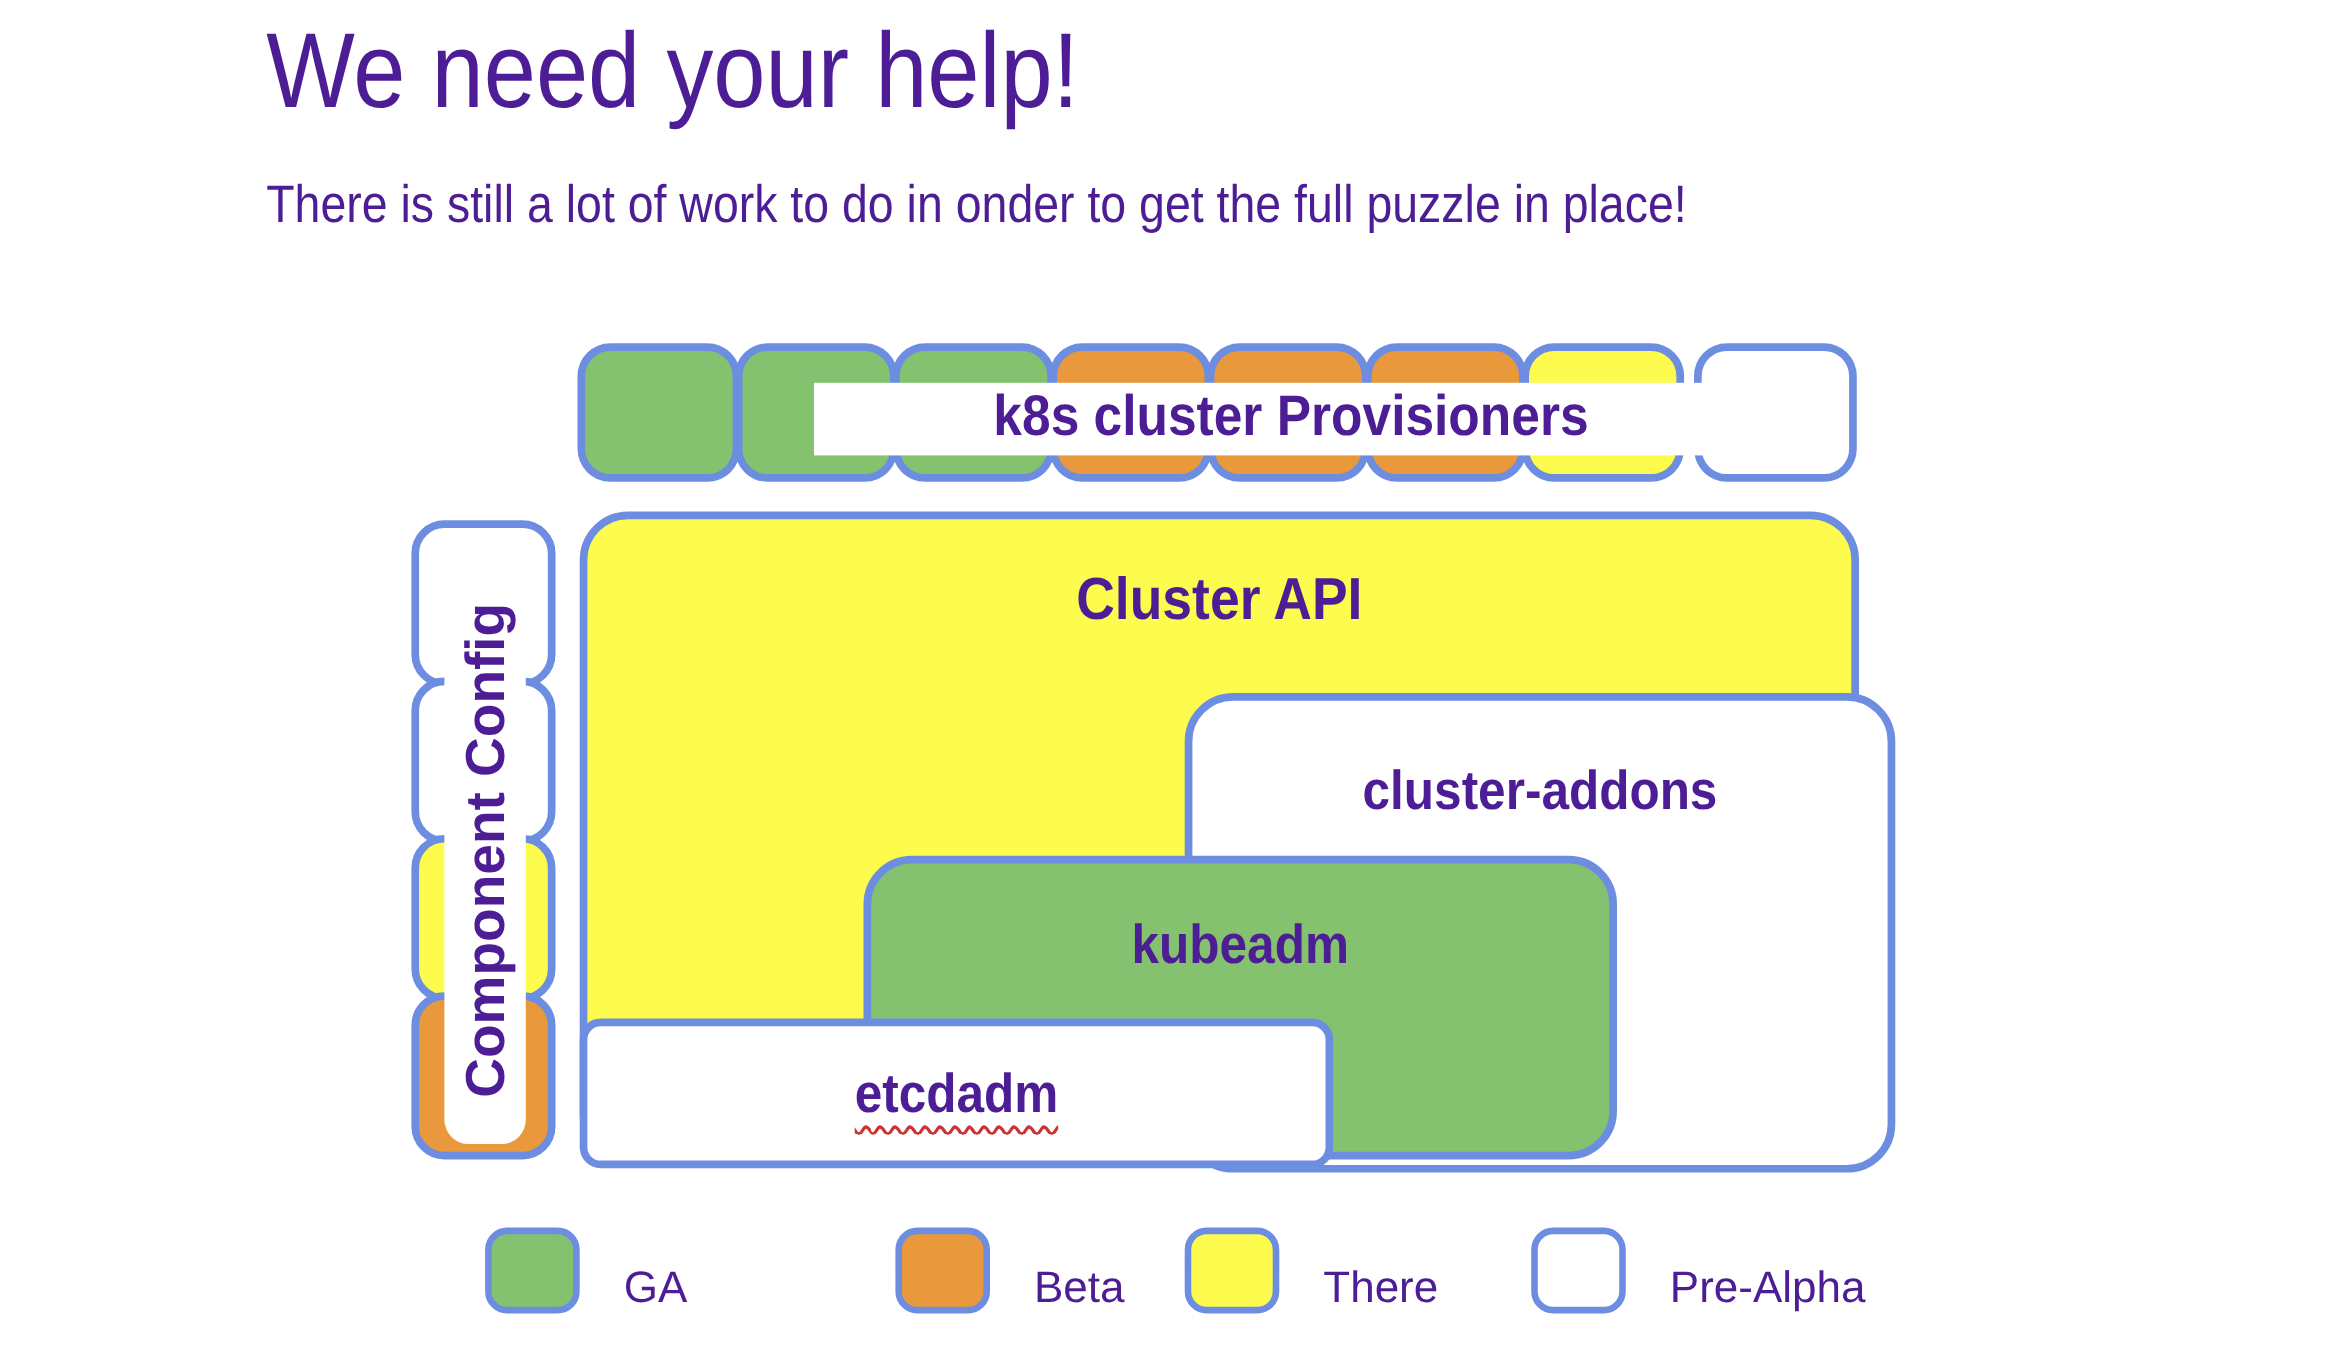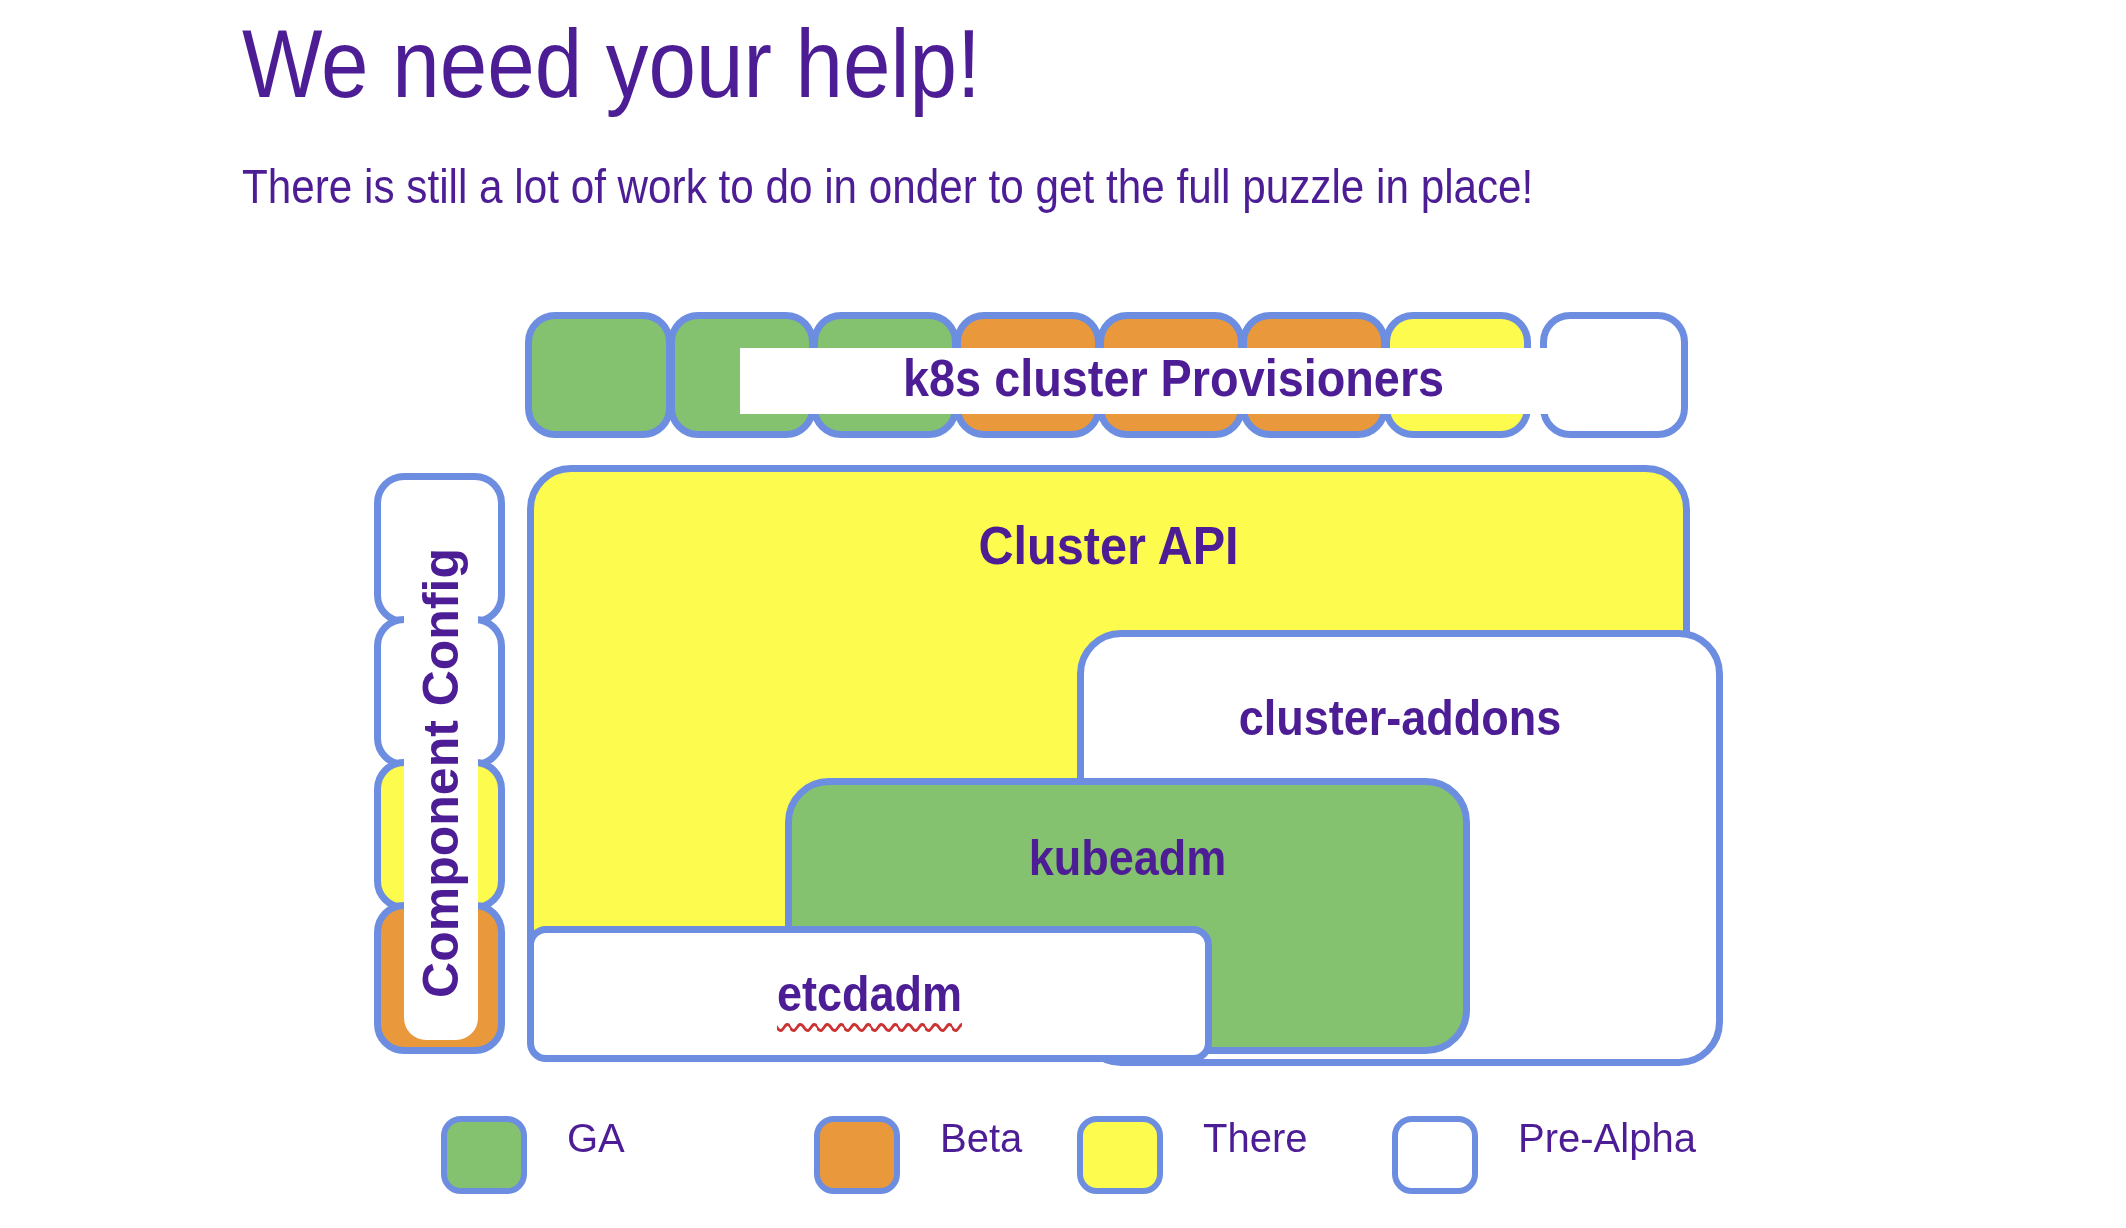--- a/index.html
+++ b/index.html
@@ -67,21 +67,21 @@
   .cc-label{
     position:absolute;left:404px;top:505px;width:74px;height:535px;
     background:#fff;border-radius:22px;z-index:6;
     display:flex;align-items:center;justify-content:center;
   }
   .cc-label span{
     writing-mode:vertical-rl;transform:rotate(180deg);
     font-weight:700;font-size:50px;white-space:nowrap;
   }
   
-  .legend-item{position:absolute;top:1116px;display:flex;align-items:flex-start;padding-left:36px;}
+  .legend-item{position:absolute;top:1116px;display:flex;align-items:flex-end;padding-left:36px;}
   .legend-swatch{
     display:inline-block;width:86px;height:78px;box-sizing:border-box;
     border:6px solid var(--blue);border-radius:20px;
   }
   .legend-label{margin-left:40px;font-size:40px;white-space:nowrap;}
 </style>
 </head>
 <body>
 
 <div class="slide">

